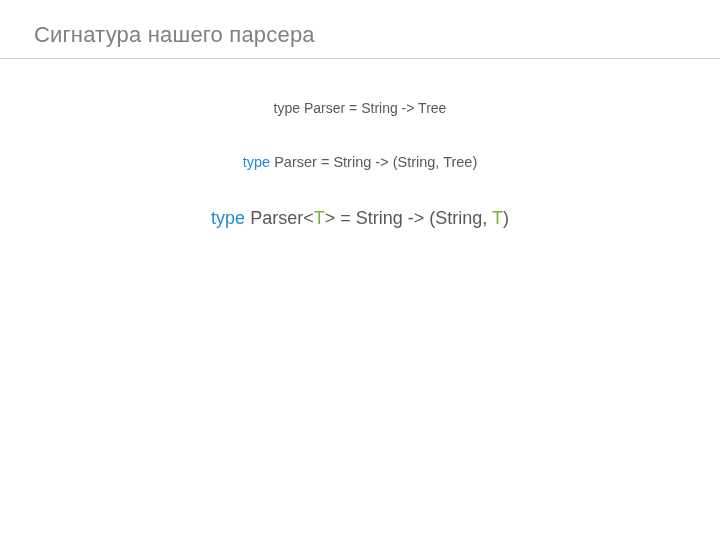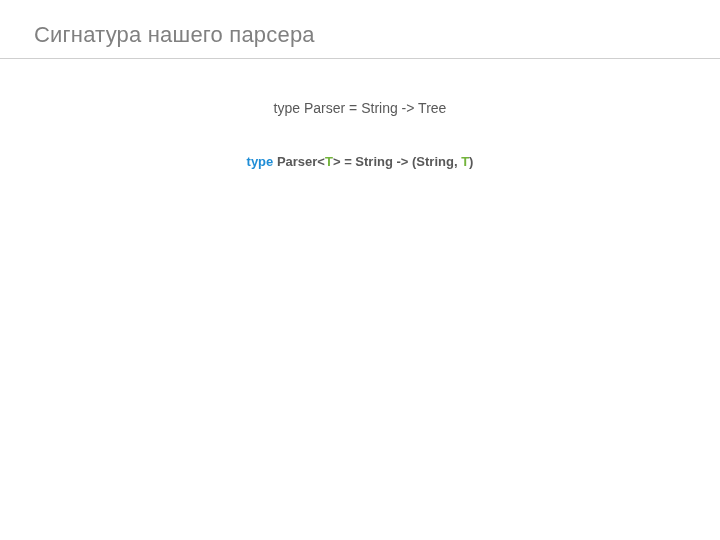--- a/index.html
+++ b/index.html
@@ -42,39 +42,42 @@
     width: 720px;
     text-align: center;
   }
   .line {
     margin: 0 auto;
     color: #595959;
     white-space: nowrap;
   }
   .l1 { font-size: 14px; margin-top: 10px; }
   .l2 { font-size: 14.5px; margin-top: 38px; }
-  .l3 { font-size: 13px; margin-top: 38px; font-weight: bold; }
+  .l3 { font-size: 18px; margin-top: 38px; }
   .l4 { font-size: 24px; margin-top: 60px; }
   .kw-blue { color: #1f8dd6; }
   .kw-green { color: #73b43c; }
   .gray { color: #595959; }
 </style>
 </head>
 <body>
 
 <div class="slide">
   <div class="title">Сигнатура нашего парсера</div>
   <div class="rule"></div>
 
   <div class="content">
 
     <div class="line l1">
       <span class="gray">type</span><span class="gray"> Parser = String -&gt; Tree</span>
     </div>
 
+    <div class="line l2">
+      <span class="kw-blue">type</span><span class="gray"> Parser = String -&gt; (String, Tree)</span>
+    </div>
 
     <div class="line l3">
       <span class="kw-blue">type</span><span class="gray"> Parser&lt;</span><span class="kw-green">T</span><span class="gray">&gt; = String -&gt; (String, </span><span class="kw-green">T</span><span class="gray">)</span>
     </div>
 
 
   </div>
 </div>
 
 </body></html>

